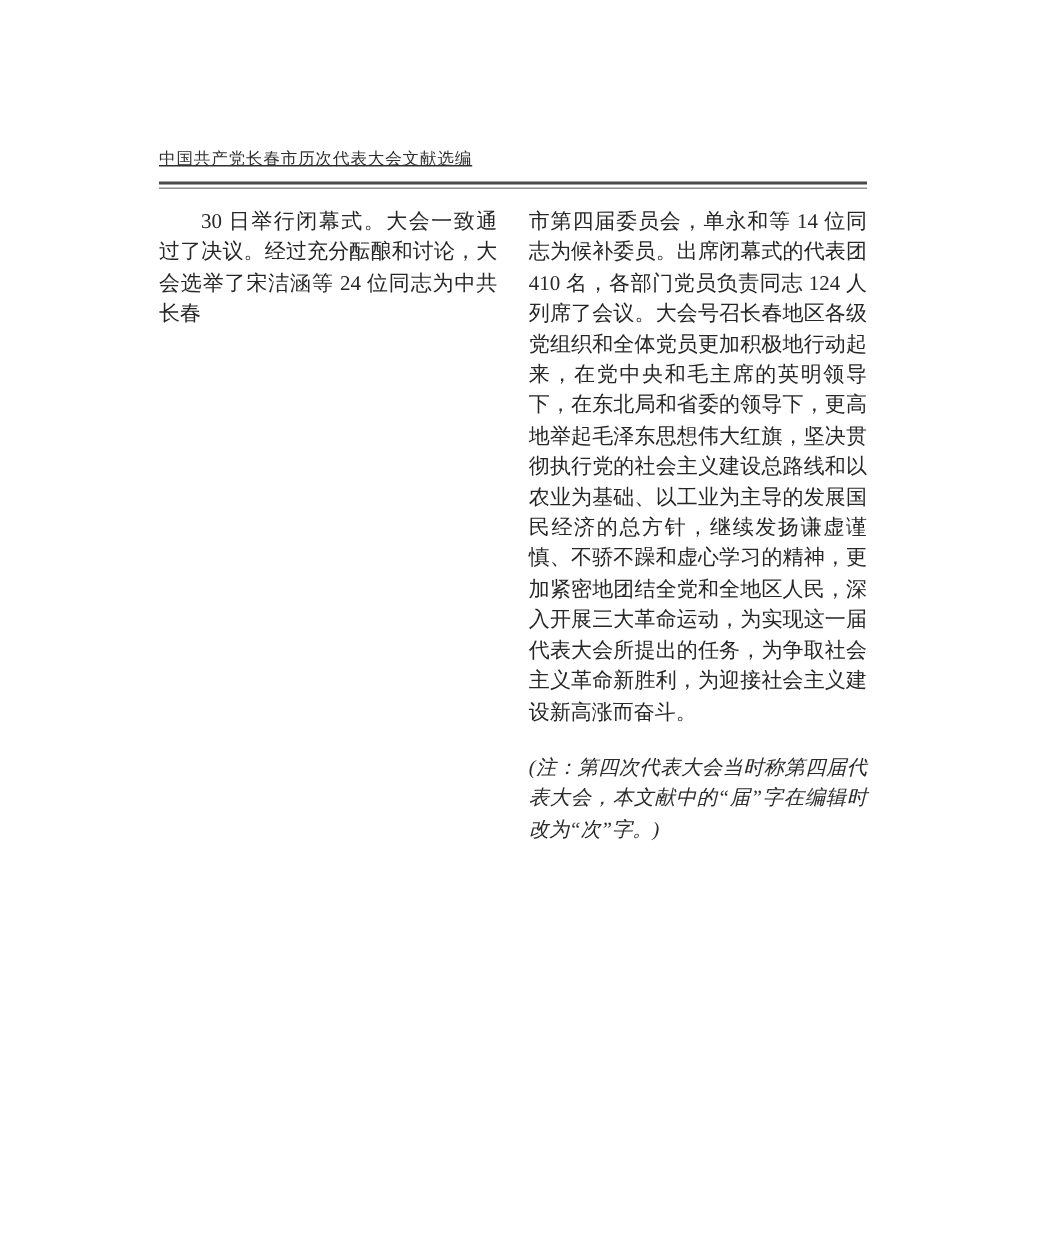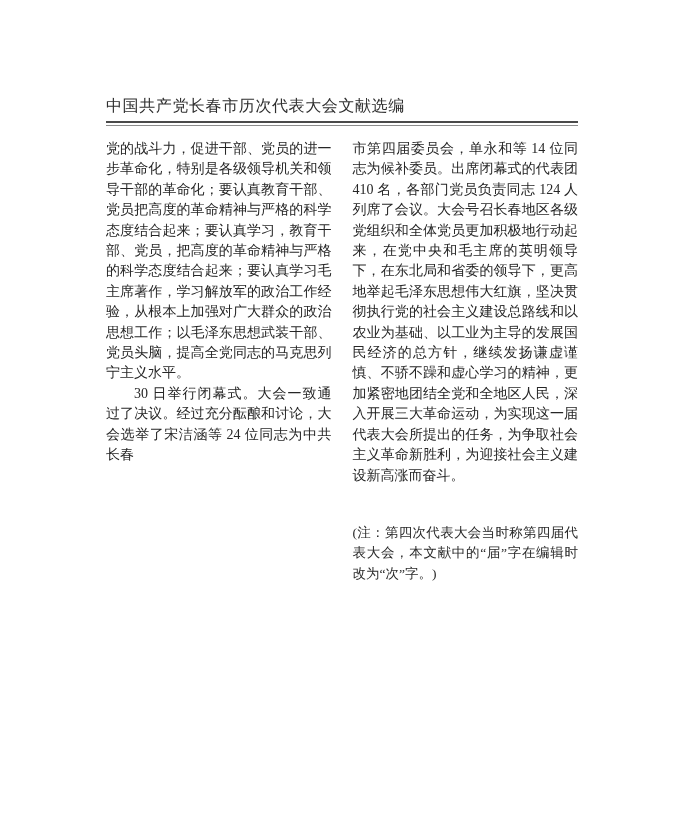--- a/index.html
+++ b/index.html
@@ -15,26 +15,27 @@
     overflow: hidden;
     font-family: "Liberation Serif", "DejaVu Serif", serif;
   }
   .content {
     position: absolute;
     left: 106px;
     top: 99px;
     width: 472px;
   }
   .running-head {
-    font-size: 16px;
+    font-size: 11px;
     line-height: 14px;
     letter-spacing: 0.6px;
     color: #2e2e2e;
     margin: 0 0 8px 0;
     white-space: nowrap;
+    text-decoration: underline;
   }
   .double-rule {
     height: 2px;
     border-top: 2px solid #4a4a4a;
     border-bottom: 1px solid #8c8c8c;
     margin-bottom: 13px;
   }
   .columns {
     display: flex;
     gap: 21px;
@@ -48,40 +49,40 @@
     text-justify: inter-character;
   }
   .col p {
     margin: 0;
     padding: 0;
   }
   p.indent {
     text-indent: 2em;
   }
   p.note {
-    margin-top: 37px;
+    margin-top: 16px;
     font-size: 13.5px;
     line-height: 20.3px;
+    font-style: italic;
     color: #2a2a2a;
   }
 </style>
 </head>
 <body>
 
 <div class="page">
   <div class="content">
 
     <div class="running-head">中国共产党长春市历次代表大会文献选编</div>
 
     <div class="double-rule"></div>
 
     <div class="columns">
 
       <div class="col">
-        <p>党的战斗力，促进干部、党员的进一步革命化，特别是各级领导机关和领导干部的革命化；要认真教育干部、党员把高度的革命精神与严格的科学态度结合起来；要认真学习，教育干部、党员，把高度的革命精神与严格的科学态度结合起来；要认真学习毛主席著作，学习解放军的政治工作经验，从根本上加强对广大群众的政治思想工作；以毛泽东思想武装干部、党员头脑，提高全党同志的马克思列宁主义水平。</p>
         <p class="indent">30 日举行闭幕式。大会一致通过了决议。经过充分酝酿和讨论，大会选举了宋洁涵等 24 位同志为中共长春</p>
       </div>
 
       <div class="col">
         <p>市第四届委员会，单永和等 14 位同志为候补委员。出席闭幕式的代表团 410 名，各部门党员负责同志 124 人列席了会议。大会号召长春地区各级党组织和全体党员更加积极地行动起来，在党中央和毛主席的英明领导下，在东北局和省委的领导下，更高地举起毛泽东思想伟大红旗，坚决贯彻执行党的社会主义建设总路线和以农业为基础、以工业为主导的发展国民经济的总方针，继续发扬谦虚谨慎、不骄不躁和虚心学习的精神，更加紧密地团结全党和全地区人民，深入开展三大革命运动，为实现这一届代表大会所提出的任务，为争取社会主义革命新胜利，为迎接社会主义建设新高涨而奋斗。</p>
         <p class="note">(注：第四次代表大会当时称第四届代表大会，本文献中的“届”字在编辑时改为“次”字。)</p>
       </div>
 
     </div>
   </div>

